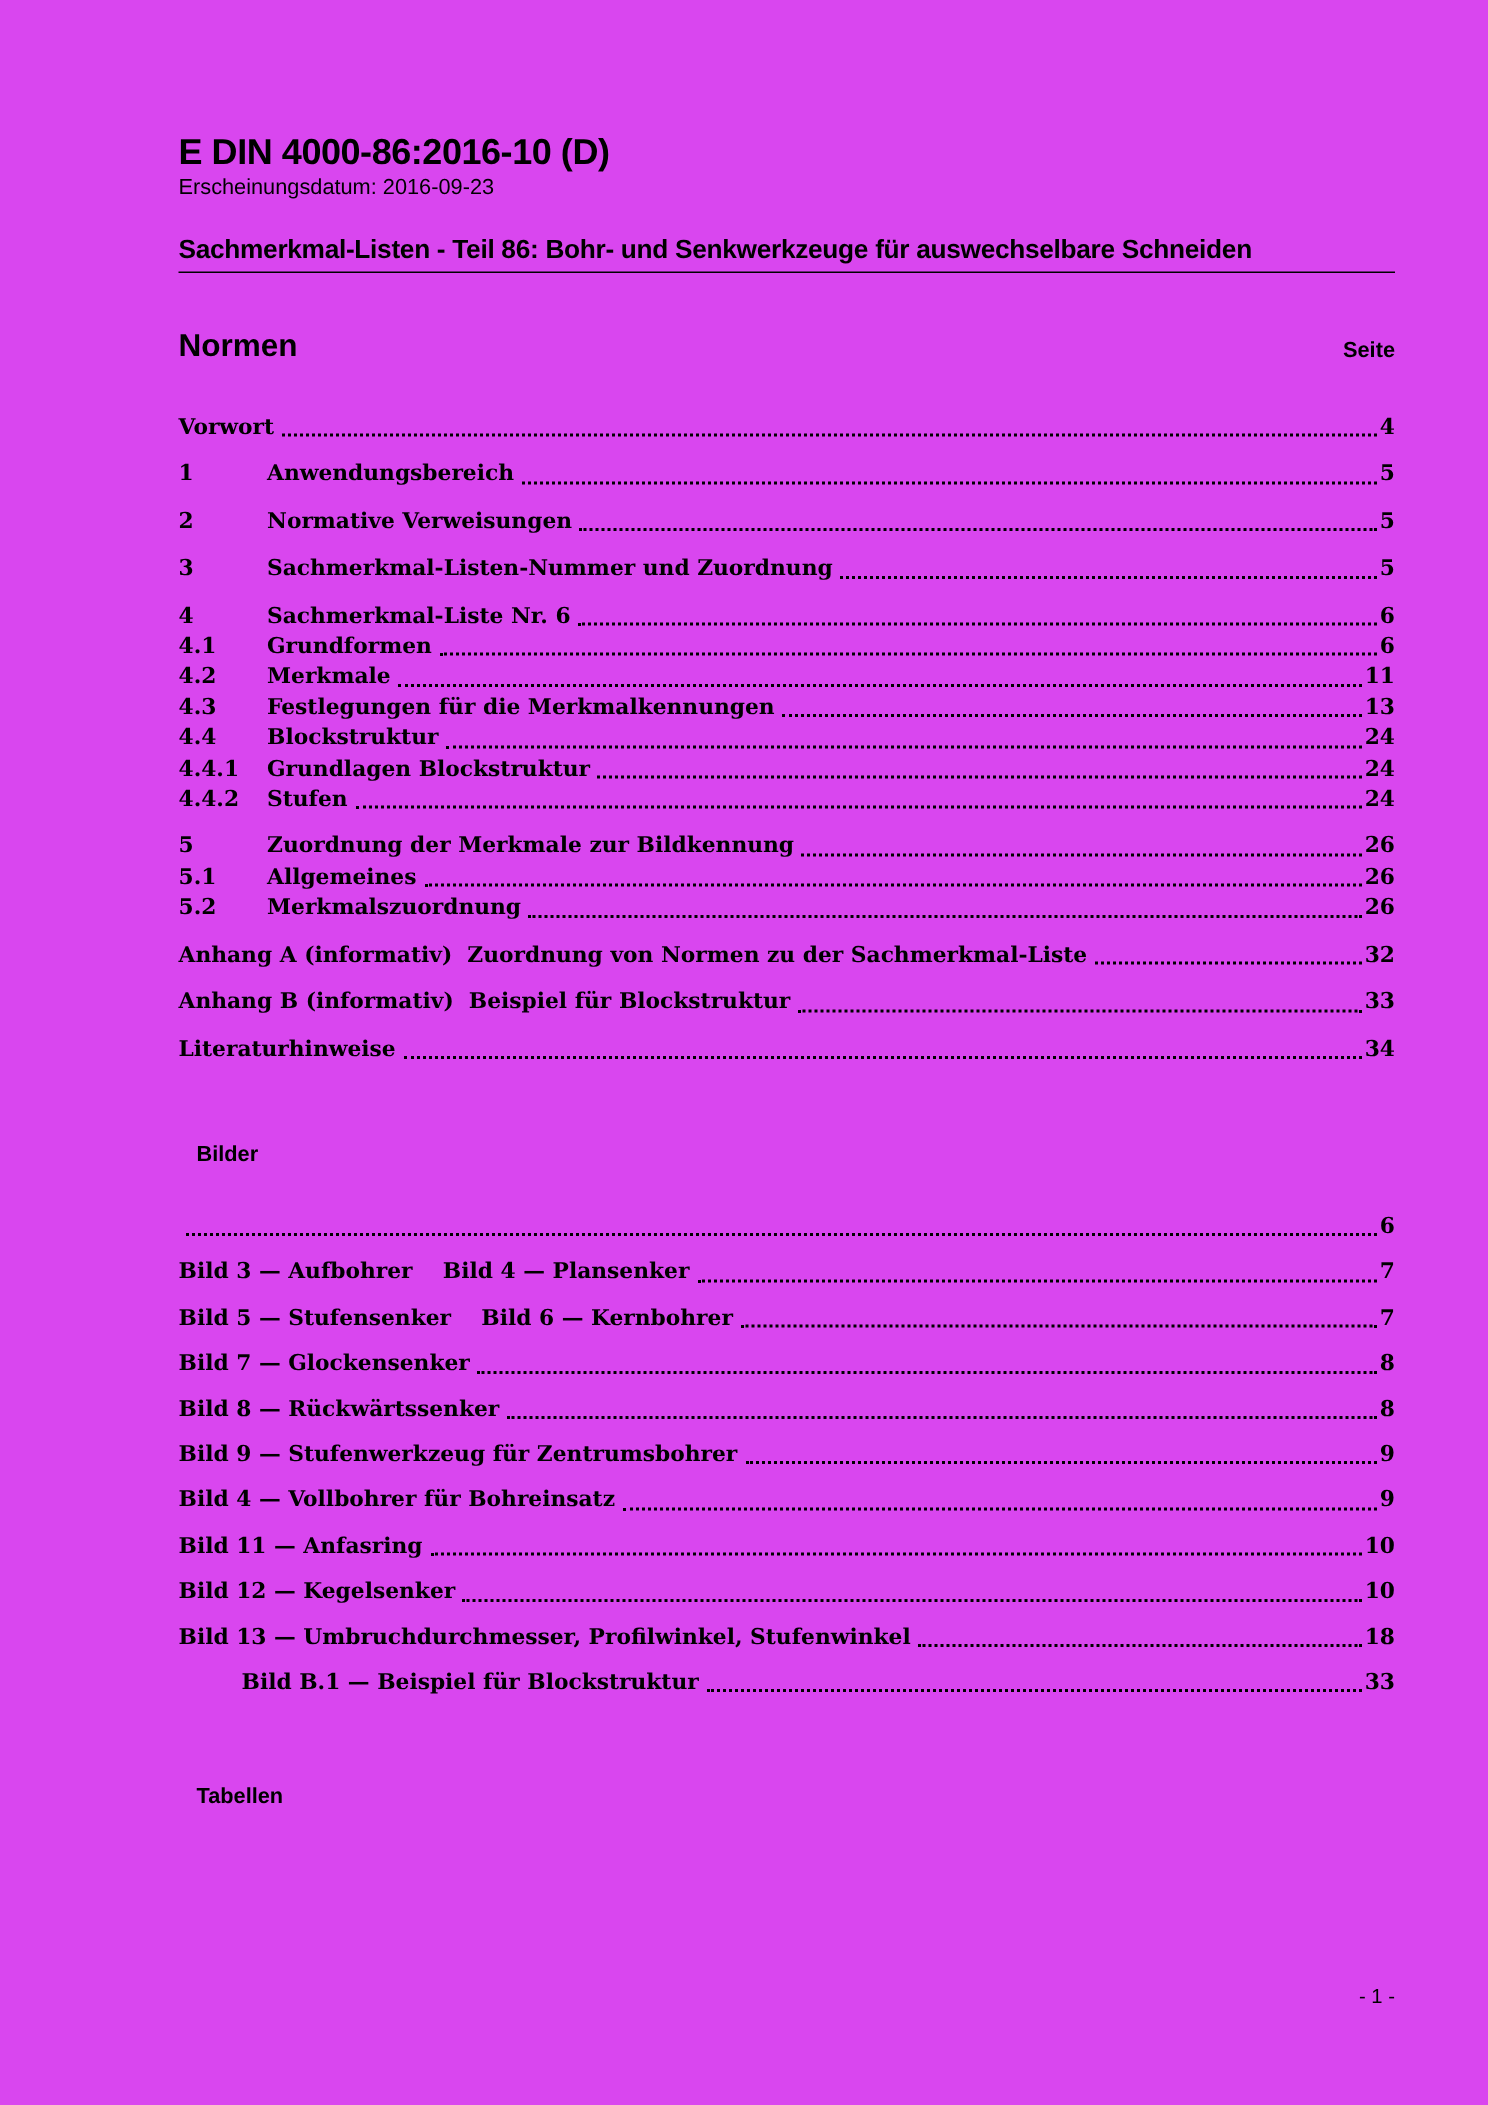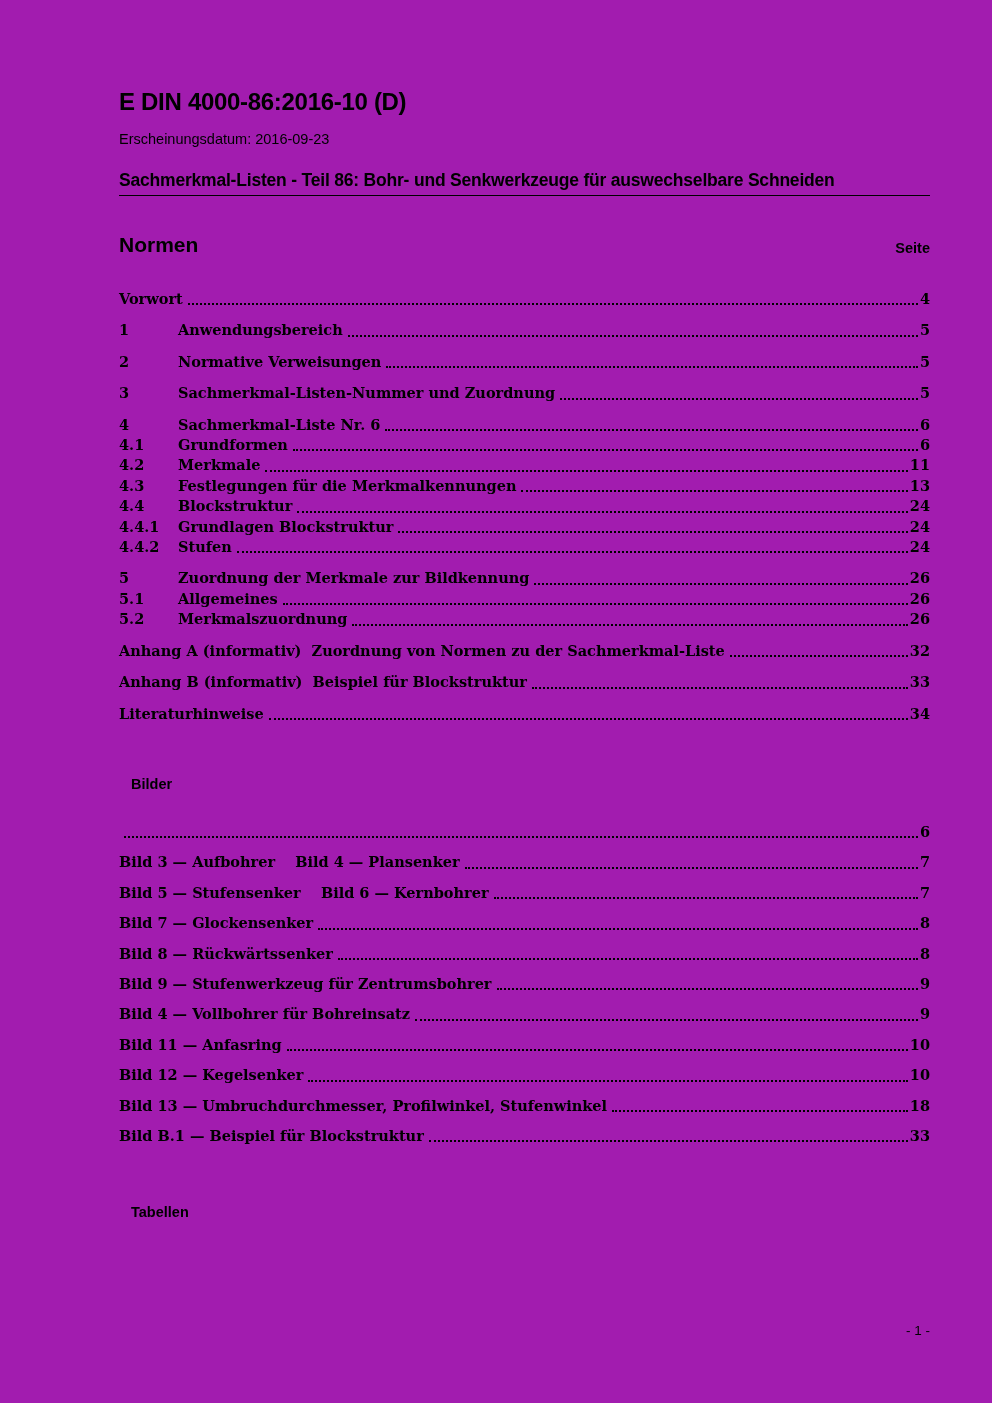--- a/index.html
+++ b/index.html
@@ -1,34 +1,34 @@
 <!DOCTYPE html>
 <html><head>
 <meta charset="utf-8">
 <style>
   html,body{margin:0;padding:0;background:#ffffff;}
   .page{
     position:relative;
     width:992px;height:1403px;
-    background:#a21caf;
+    background:#d946ef;
     font-family:"Liberation Sans",sans-serif;
     color:#000;
     overflow:hidden;
   }
   .content{
     position:absolute;left:119px;top:0;width:811px;
   }
   
   .doc-id{
     margin-top:88px;
     font-size:24px;line-height:28px;font-weight:bold;
     letter-spacing:-0.3px;
   }
   .pub-date{
-    font-size:14.5px;line-height:18px;margin-top:14px;
+    font-size:14.5px;line-height:18px;margin-top:0;
   }
   .doc-title{
     margin-top:21px;
     font-size:17.5px;line-height:23px;font-weight:bold;
     letter-spacing:-0.2px;
   }
   .title-rule{
     margin-top:3px;
     border:none;border-top:1.6px solid #000;height:0;
   }
@@ -59,21 +59,21 @@
     min-width:12px;
   }
   .row .pg{flex:none;text-align:right;}
   
   .section-head{
     font-size:14.5px;font-weight:bold;line-height:20px;margin-left:12px;
   }
   .figures-head{margin-top:50px;}
   .figures-list{margin-top:28px;}
   .figures-list .row{margin-bottom:10px;}
-  .figures-list .row:last-child{margin-bottom:0;}
+  .figures-list .row:last-child{margin-bottom:0;margin-left:42px;}
   .tables-head{margin-top:56px;}
   
   .footer-page{
     position:absolute;right:62px;top:1323px;
     font-size:13.5px;line-height:16px;
   }
 </style>
 </head>
 <body>
 

